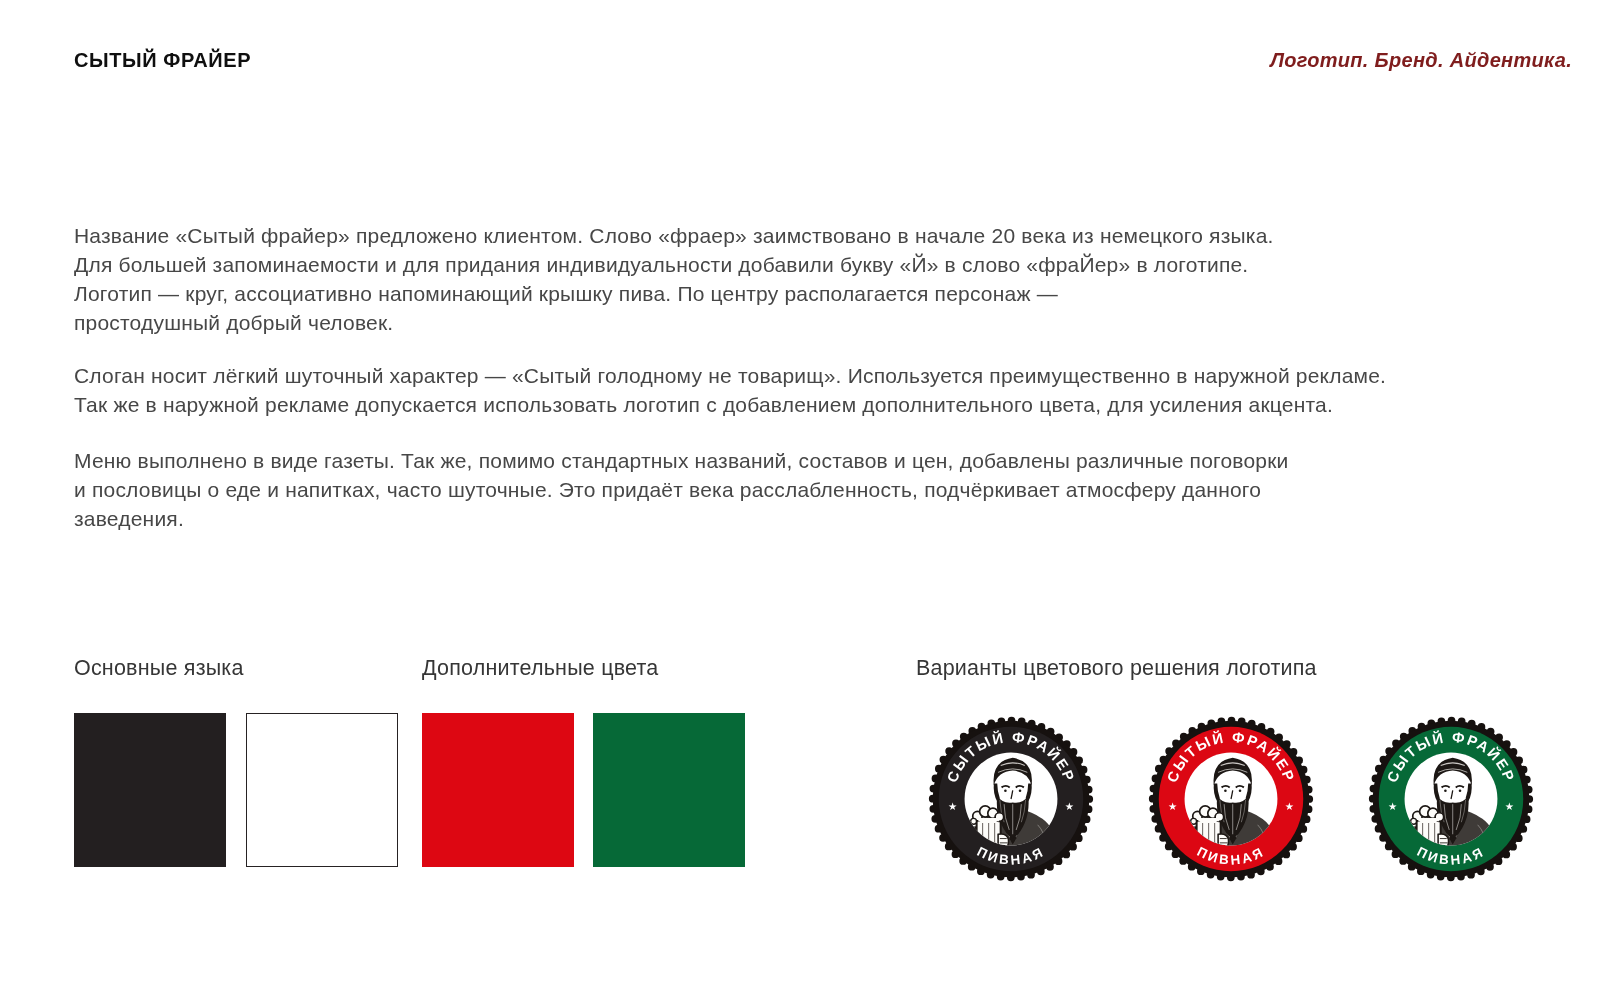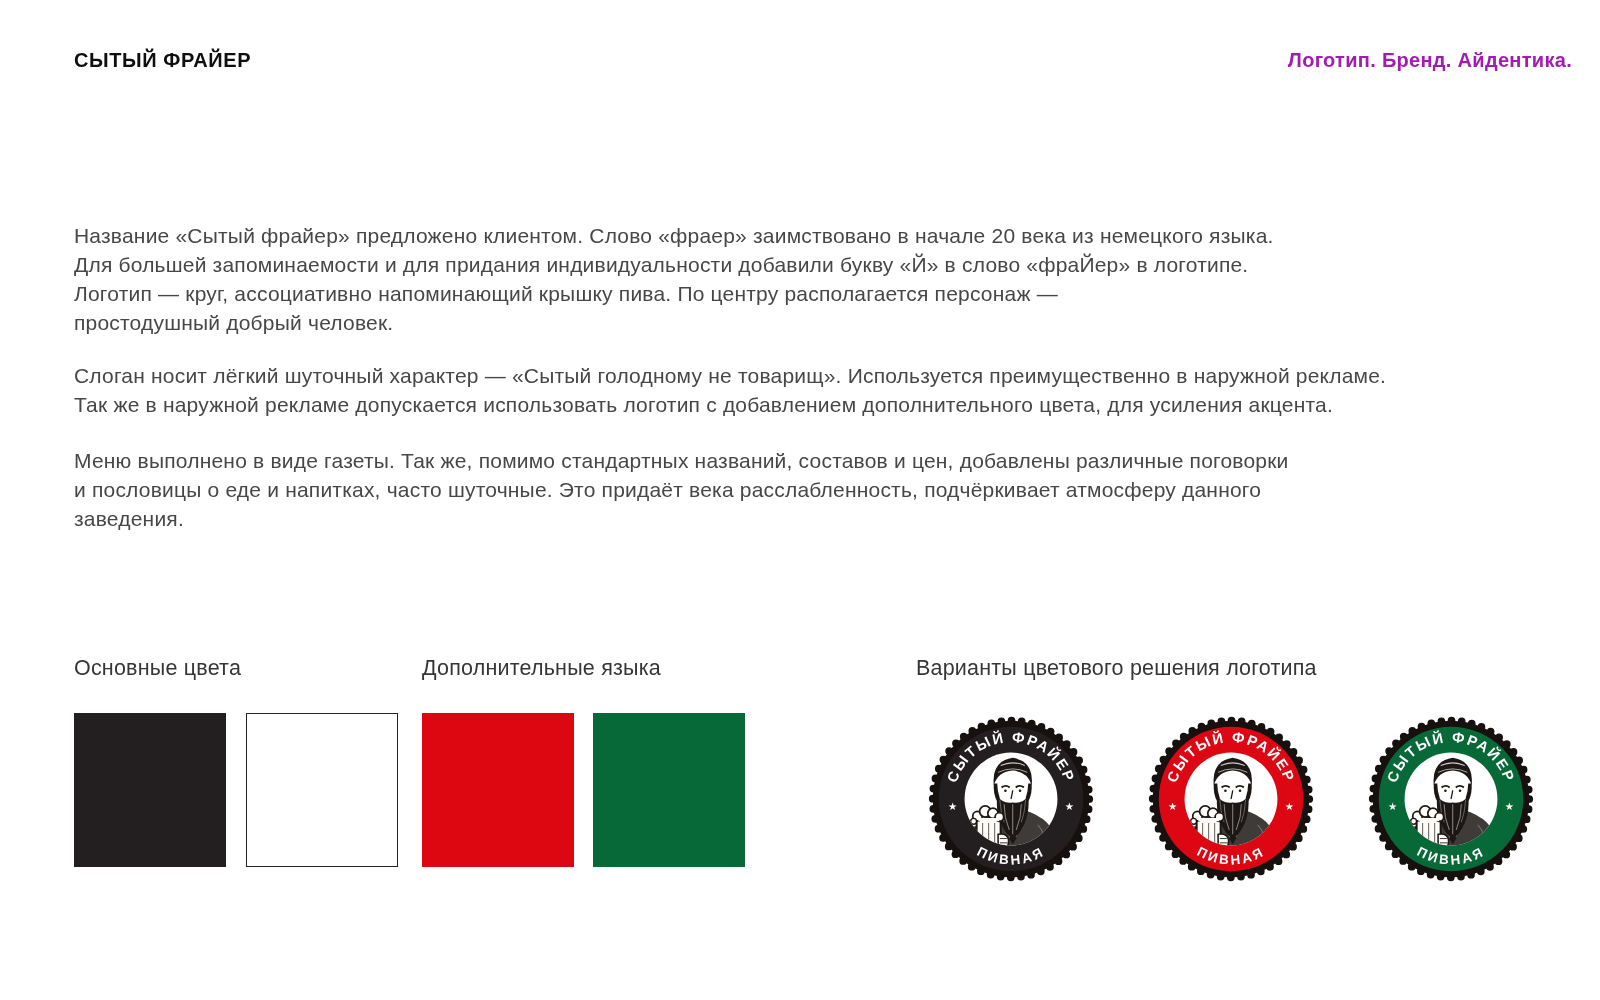--- a/index.html
+++ b/index.html
@@ -3,21 +3,21 @@
 <meta charset="utf-8">
 <style>
   html,body{margin:0;padding:0;background:#fff;}
   .page{position:relative;width:1600px;height:1000px;background:#ffffff;overflow:hidden;
         font-family:"Liberation Sans", sans-serif;margin-left:26px;}
 
   
   .brand-title{position:absolute;left:48px;top:49px;font-size:20px;font-weight:bold;
                letter-spacing:.6px;color:#0f0f0f;}
   .header-subtitle{position:absolute;right:54px;top:49px;font-size:20px;font-weight:bold;
-                   letter-spacing:.3px;color:#a21caf;text-align:right;}
+                   letter-spacing:.3px;color:#7f1d1d;text-align:right;font-style:italic;}
 
   
   .para{position:absolute;left:48px;width:1510px;font-size:21px;line-height:29px;
         color:#474747;font-weight:400;letter-spacing:.2px;}
   .tline{white-space:nowrap;}
 
   
   .sec-label{position:absolute;top:656px;font-size:21.5px;color:#363636;letter-spacing:.2px;}
 
   
@@ -49,22 +49,22 @@
   <div class="para" style="top:361px">
     <div class="tline">Слоган носит лёгкий шуточный характер — «Сытый голодному не товарищ». Используется преимущественно в наружной рекламе.</div>
     <div class="tline">Так же в наружной рекламе допускается использовать логотип с добавлением дополнительного цвета, для усиления акцента.</div>
   </div>
   <div class="para" style="top:446px">
     <div class="tline">Меню выполнено в виде газеты. Так же, помимо стандартных названий, составов и цен, добавлены различные поговорки</div>
     <div class="tline">и пословицы о еде и напитках, часто шуточные. Это придаёт века расслабленность, подчёркивает атмосферу данного</div>
     <div class="tline">заведения.</div>
   </div>
 
-  <div class="sec-label" style="left:48px">Основные цвета</div>
-  <div class="sec-label" style="left:396px">Дополнительные языка</div>
+  <div class="sec-label" style="left:48px">Основные языка</div>
+  <div class="sec-label" style="left:396px">Дополнительные цвета</div>
   <div class="sec-label" style="left:890px">Варианты цветового решения логотипа</div>
 
   <div class="swatch" style="left: 48px; background-color: rgb(35, 31, 32);"></div>
   <div class="swatch swatch--bordered" style="left: 220px; background-color: rgb(255, 255, 255);"></div>
   <div class="swatch" style="left: 396px; background-color: rgb(221, 7, 18);"></div>
   <div class="swatch" style="left: 567px; background-color: rgb(6, 105, 55);"></div>
 
   <svg class="defs-holder" aria-hidden="true">
     <defs>
       <path id="arc-top" d="M 42.84 133 A 66 66 0 1 1 157.16 133"></path>

